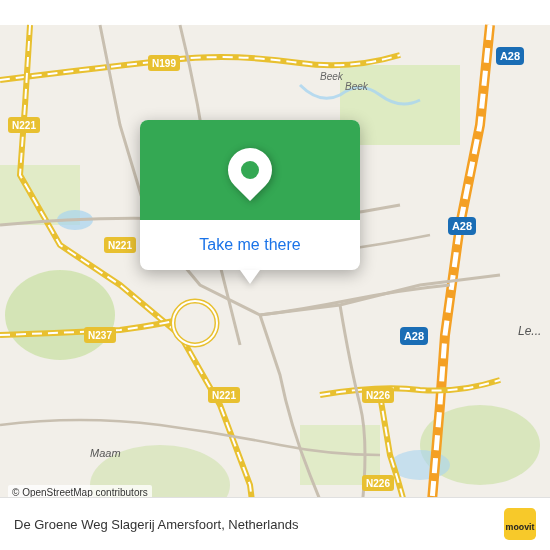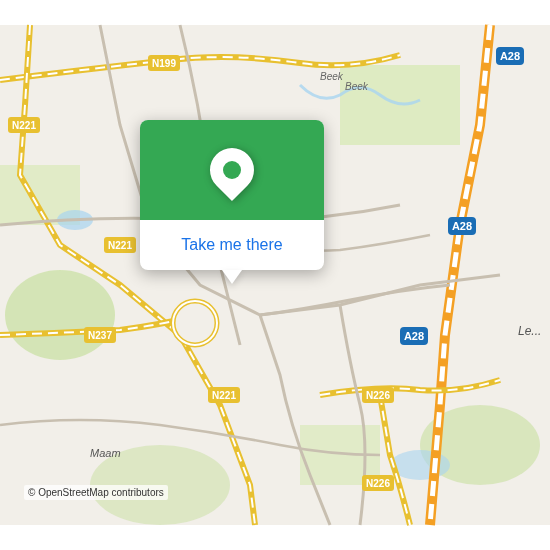--- a/index.html
+++ b/index.html
@@ -25,21 +25,21 @@
       top: 0; left: 0;
       width: 100%;
       height: 100%;
     }
 
     
     #popup-card {
       position: absolute;
       top: 120px;
       left: 140px;
-      width: 184px;
+      width: 220px;
       background: white;
       border-radius: 8px;
       box-shadow: 0 4px 16px rgba(0,0,0,0.3);
       overflow: visible;
       z-index: 10;
     }
 
     #popup-top {
       background: #34a853;
       border-radius: 8px 8px 0 0;
@@ -114,21 +114,20 @@
     #osm-attr {
       position: absolute;
       bottom: 50px;
       left: 8px;
       font-size: 10px;
       color: #333;
       background: rgba(255,255,255,0.75);
       padding: 2px 4px;
       border-radius: 2px;
       z-index: 15;
-      margin-left: 16px;
     }
   </style>
 </head>
 <body>
 
 <div id="map-container">
 
   <svg id="map-svg" viewBox="0 0 550 500" xmlns="http://www.w3.org/2000/svg">
 
     <rect width="550" height="500" fill="#f2efe9"></rect>
@@ -221,13 +220,22 @@
     <div id="popup-bottom">
       <button id="take-me-there-btn">Take me there</button>
     </div>
     <div id="popup-tail"></div>
   </div>
 
   <div id="osm-attr">
     <span>© OpenStreetMap contributors</span>
   </div>
 
+  <div id="footer">
+    <span id="footer-text">De Groene Weg Slagerij Amersfoort, Netherlands</span>
+    <div id="moovit-logo">
+      <svg id="moovit-icon" viewBox="0 0 40 40" xmlns="http://www.w3.org/2000/svg" width="40" height="40">
+        <rect width="40" height="40" rx="6" fill="#f7c92a"></rect>
+        <text x="20" y="27" text-anchor="middle" font-size="11" font-weight="bold" fill="#222" font-family="Arial">moovit</text>
+      </svg>
+    </div>
+  </div>
 </div>
 
 </body></html>

